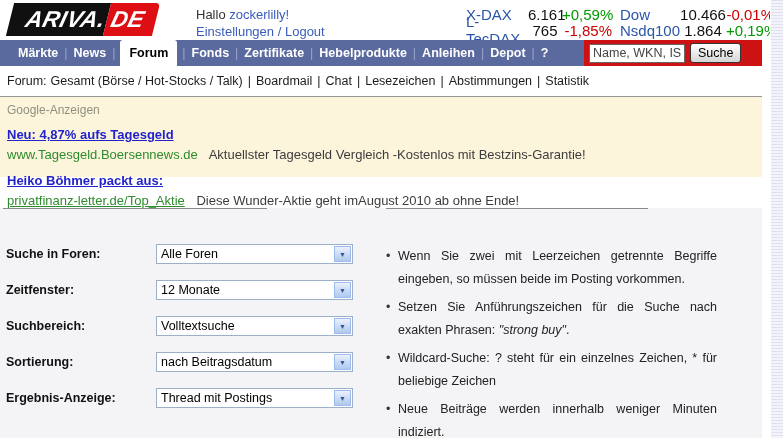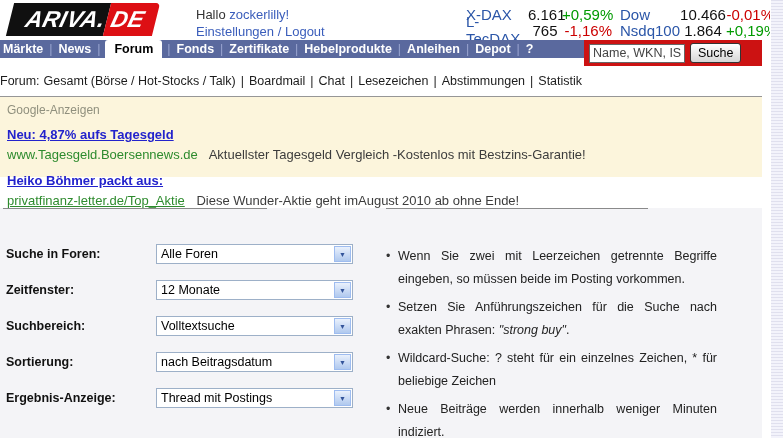--- a/index.html
+++ b/index.html
@@ -31,37 +31,37 @@
   #ticker{position:absolute;left:466px;top:6px;display:grid;
     grid-template-columns:62px 34px 50px 8px 60px 46px 48px;
     grid-auto-rows:16px;font-size:15px;align-items:center;}
   .tk-label{color:#2b56a8;cursor:pointer;}
   .tk-value{text-align:center;color:#111;}
   .tk-change{text-align:right;}
   .up{color:var(--up-green);}
   .down{color:var(--down-red);}
 
   
-  #nav{position:absolute;left:0;top:40px;width:762px;height:18px;background:var(--nav-blue);
-    display:flex;align-items:stretch;padding-left:2px;}
+  #nav{position:absolute;left:0;top:40px;width:762px;height:26px;background:var(--nav-blue);
+    display:flex;align-items:stretch;padding-left:17px;}
   .nav-item{color:#fff;font-weight:bold;font-size:12.5px;display:flex;align-items:center;
     padding:0 1px;cursor:pointer;white-space:nowrap;}
   .nav-item.active{background:#ffffff;color:#000;border-radius:3px 3px 0 0;padding:0 9px;}
   .nav-sep{color:#98a4cf;font-size:12.5px;display:flex;align-items:center;margin:0 5px;}
 
   #nav-search{position:absolute;left:584px;top:0;width:178px;height:26px;background:var(--accent-red);
     display:flex;align-items:center;gap:5px;padding:0 5px;}
   #stock-search-input{width:96px;height:19px;border:1px solid #666;font-size:12.5px;
     color:#444;padding:0 3px;font-family:inherit;}
   #stock-search-button{height:20px;padding:0 7px;font-size:12.5px;font-family:inherit;color:#000;
     background:linear-gradient(#ffffff,#d6d6d6);border:1px solid #333;border-radius:3px;cursor:pointer;}
 
   
   #breadcrumb{position:absolute;left:0;top:66px;width:762px;height:31px;background:#fff;
-    border-bottom:1px solid #969696;display:flex;align-items:center;
+    border-bottom:1px solid #969696;display:flex;align-items:center;padding-left:7px;
     font-size:12.5px;color:#1c1c1c;white-space:nowrap;}
   #breadcrumb .bc-prefix{margin-right:4px;}
   #breadcrumb .bc-item{cursor:pointer;}
   #breadcrumb .bc-sep{margin:0 5px;}
 
   
   #ads{position:absolute;left:0;top:97px;width:762px;height:80px;background:var(--ad-bg);
     padding:6px 0 0 7px;}
   .ads-label{color:#90907e;font-size:12px;margin-bottom:8px;}
   .ad-title{display:inline-block;color:var(--ad-title-blue);font-size:13px;font-weight:bold;
@@ -123,21 +123,21 @@
       <span class="tk-label">X-DAX</span>
       <span class="tk-value">6.161</span>
       <span class="tk-change up">+0,59%</span>
       <span></span>
       <span class="tk-label">Dow</span>
       <span class="tk-value">10.466</span>
       <span class="tk-change down">-0,01%</span>
 
       <span class="tk-label">L-TecDAX</span>
       <span class="tk-value">765</span>
-      <span class="tk-change down">-1,16%</span>
+      <span class="tk-change down">-1,85%</span>
       <span></span>
       <span class="tk-label">Nsdq100</span>
       <span class="tk-value">1.864</span>
       <span class="tk-change up">+0,19%</span>
     </div>
   </div>
 
   <div id="nav">
     <span class="nav-item">Märkte</span>
     <span class="nav-sep">|</span>

